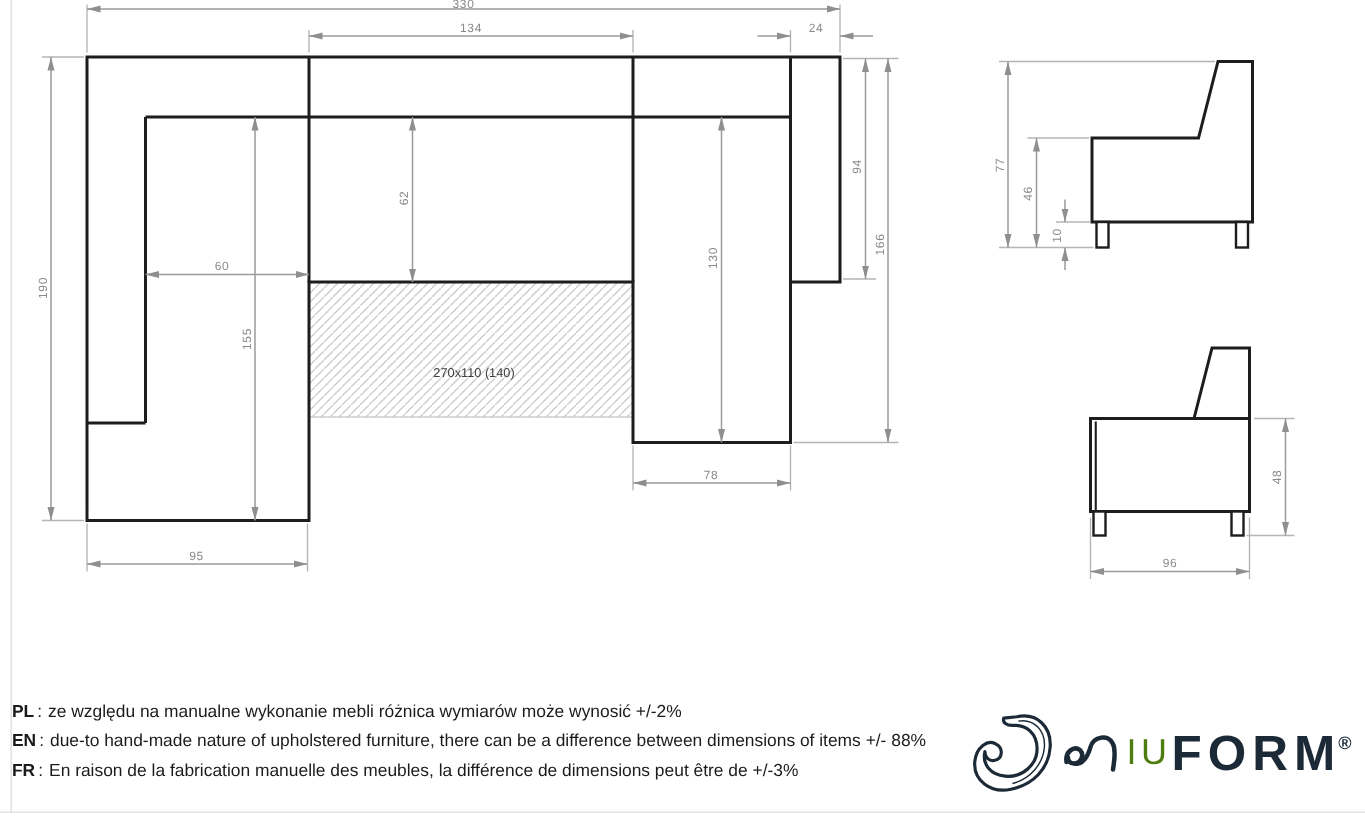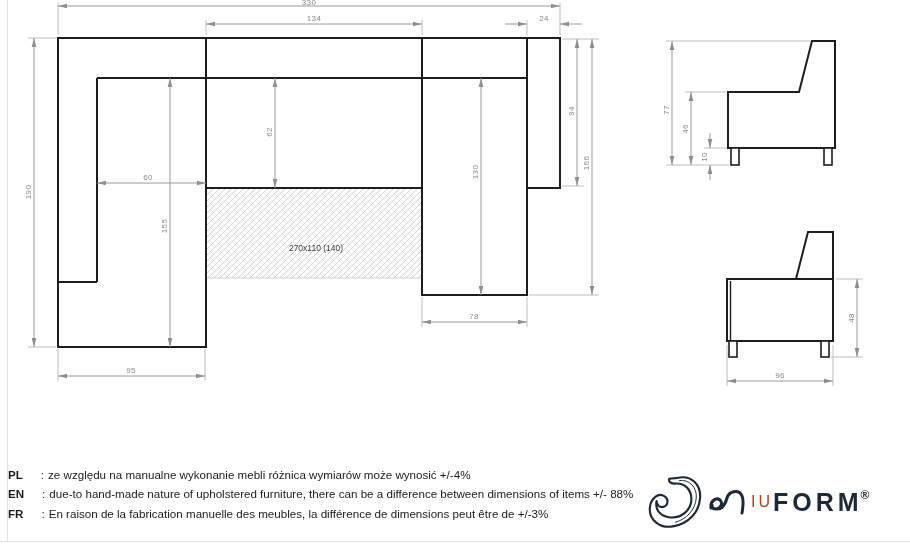--- a/index.html
+++ b/index.html
@@ -5,27 +5,27 @@
   html,body{margin:0;padding:0;background:#ffffff;}
   body{width:910px;height:550px;position:relative;overflow:hidden;
        font-family:"Liberation Sans",sans-serif;}
   .page-edge-left{position:absolute;left:7px;top:0;width:1px;height:542px;background:#e3e1df;}
   .page-edge-bottom{position:absolute;left:0;top:541px;width:910px;height:1px;background:#e6e4e2;}
   svg text{font-family:"Liberation Sans",sans-serif;}
   .dimtxt{fill:#8a8a8a;font-size:8px;letter-spacing:.4px;}
   .bedtxt{fill:#3f3f3f;font-size:8.5px;}
   .notes{position:absolute;left:8px;top:465px;width:645px;color:#1b1b1b;
          font-size:11.6px;line-height:19.4px;white-space:nowrap;}
-  .note .lang{font-weight:bold;margin-right:18px;}
+  .note .lang{font-weight:bold;margin-right:2px;}
   .note .sep{margin-right:4px;}
   .logo{position:absolute;left:645px;top:466px;width:260px;height:72px;
         display:flex;align-items:center;color:#1c2a38;}
   .logo .wordmark{display:flex;align-items:center;margin-left:4px;}
-  .logo .thin{font-size:16px;font-weight:400;letter-spacing:3px;color:#c2410c;}
-  .logo .bold{font-size:25px;font-weight:700;letter-spacing:4px;color:#1c2a38;}
+  .logo .thin{font-size:24px;font-weight:400;letter-spacing:3px;color:#4d7c0f;}
+  .logo .bold{font-size:33px;font-weight:700;letter-spacing:4px;color:#1c2a38;}
   .logo sup{font-size:12px;position:relative;top:-7px;left:-2px;font-weight:600;}
 </style>
 </head>
 <body>
 
 
 
 <div class="page-edge-left"></div>
 <div class="page-edge-bottom"></div>
 
@@ -169,21 +169,21 @@
       <line x1="833" y1="345" x2="833" y2="386" stroke="#b5b5b5" stroke-width="0.9"></line>
       <line x1="727" y1="381" x2="833" y2="381" marker-start="url(#arw)" marker-end="url(#arw)"></line>
       <text class="dimtxt" x="780" y="378" text-anchor="middle" stroke="none">96</text>
     </g>
   </g>
 </svg>
 
 
 <div class="notes">
   <div class="note">
-    <b class="lang">PL</b><span class="sep">:</span><span>ze względu na manualne wykonanie mebli różnica wymiarów może wynosić +/-4%</span>
+    <b class="lang">PL</b><span class="sep">:</span><span>ze względu na manualne wykonanie mebli różnica wymiarów może wynosić +/-2%</span>
   </div>
   <div class="note">
     <b class="lang">EN</b><span class="sep">:</span><span>due-to hand-made nature of upholstered furniture, there can be a difference between dimensions of items +/- 88%</span>
   </div>
   <div class="note">
     <b class="lang">FR</b><span class="sep">:</span><span>En raison de la fabrication manuelle des meubles, la différence de dimensions peut être de +/-3%</span>
   </div>
 </div>
 
 

